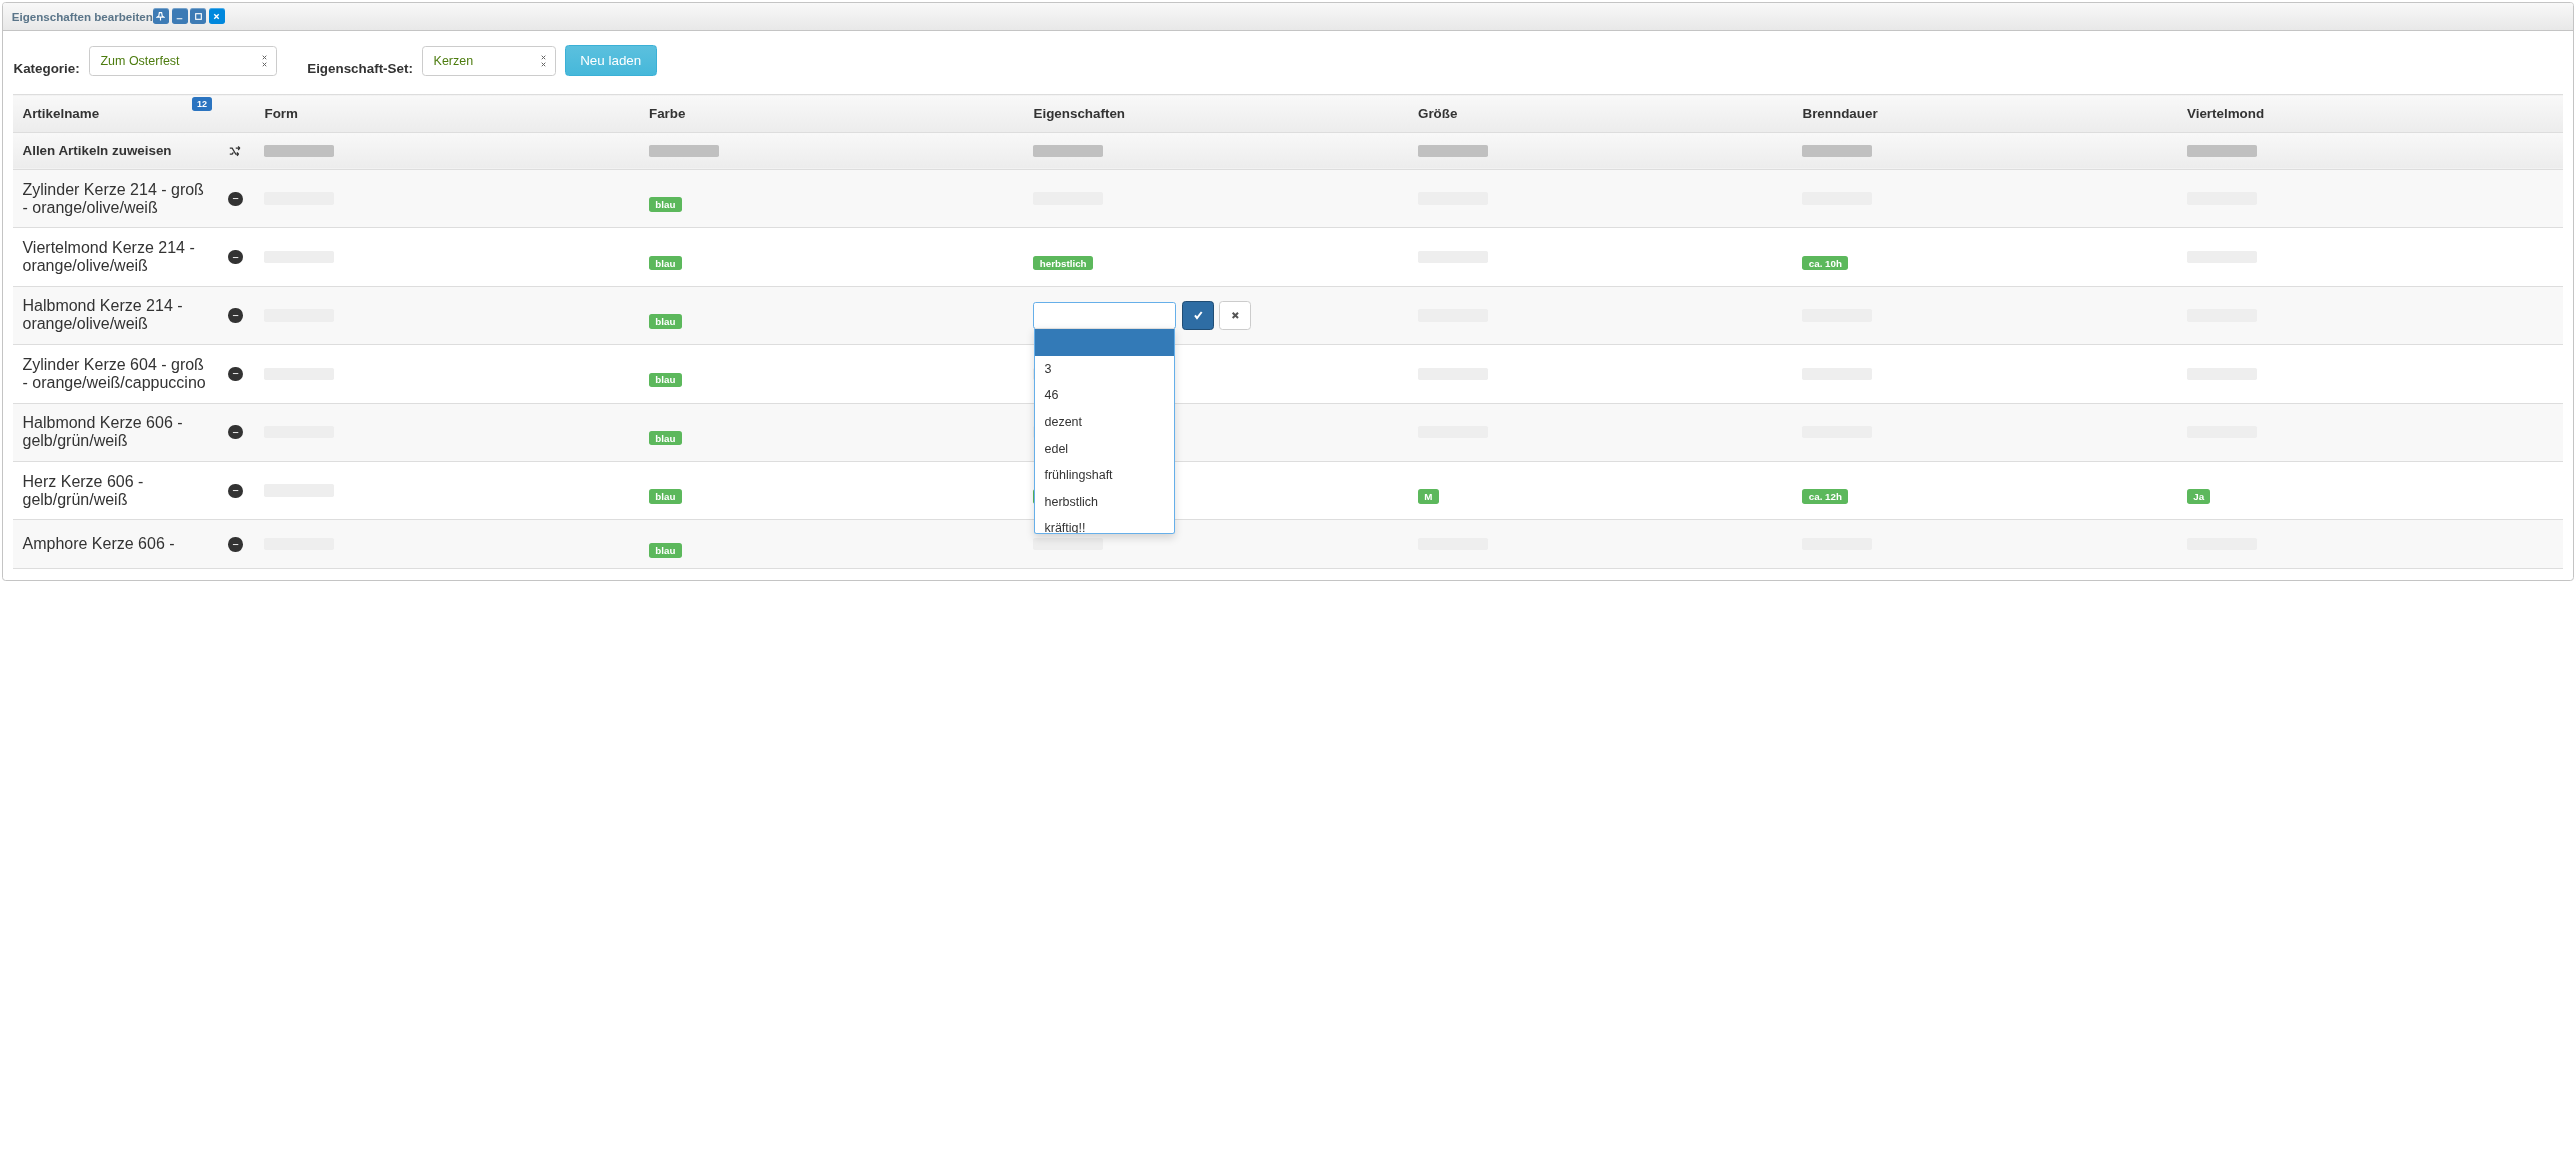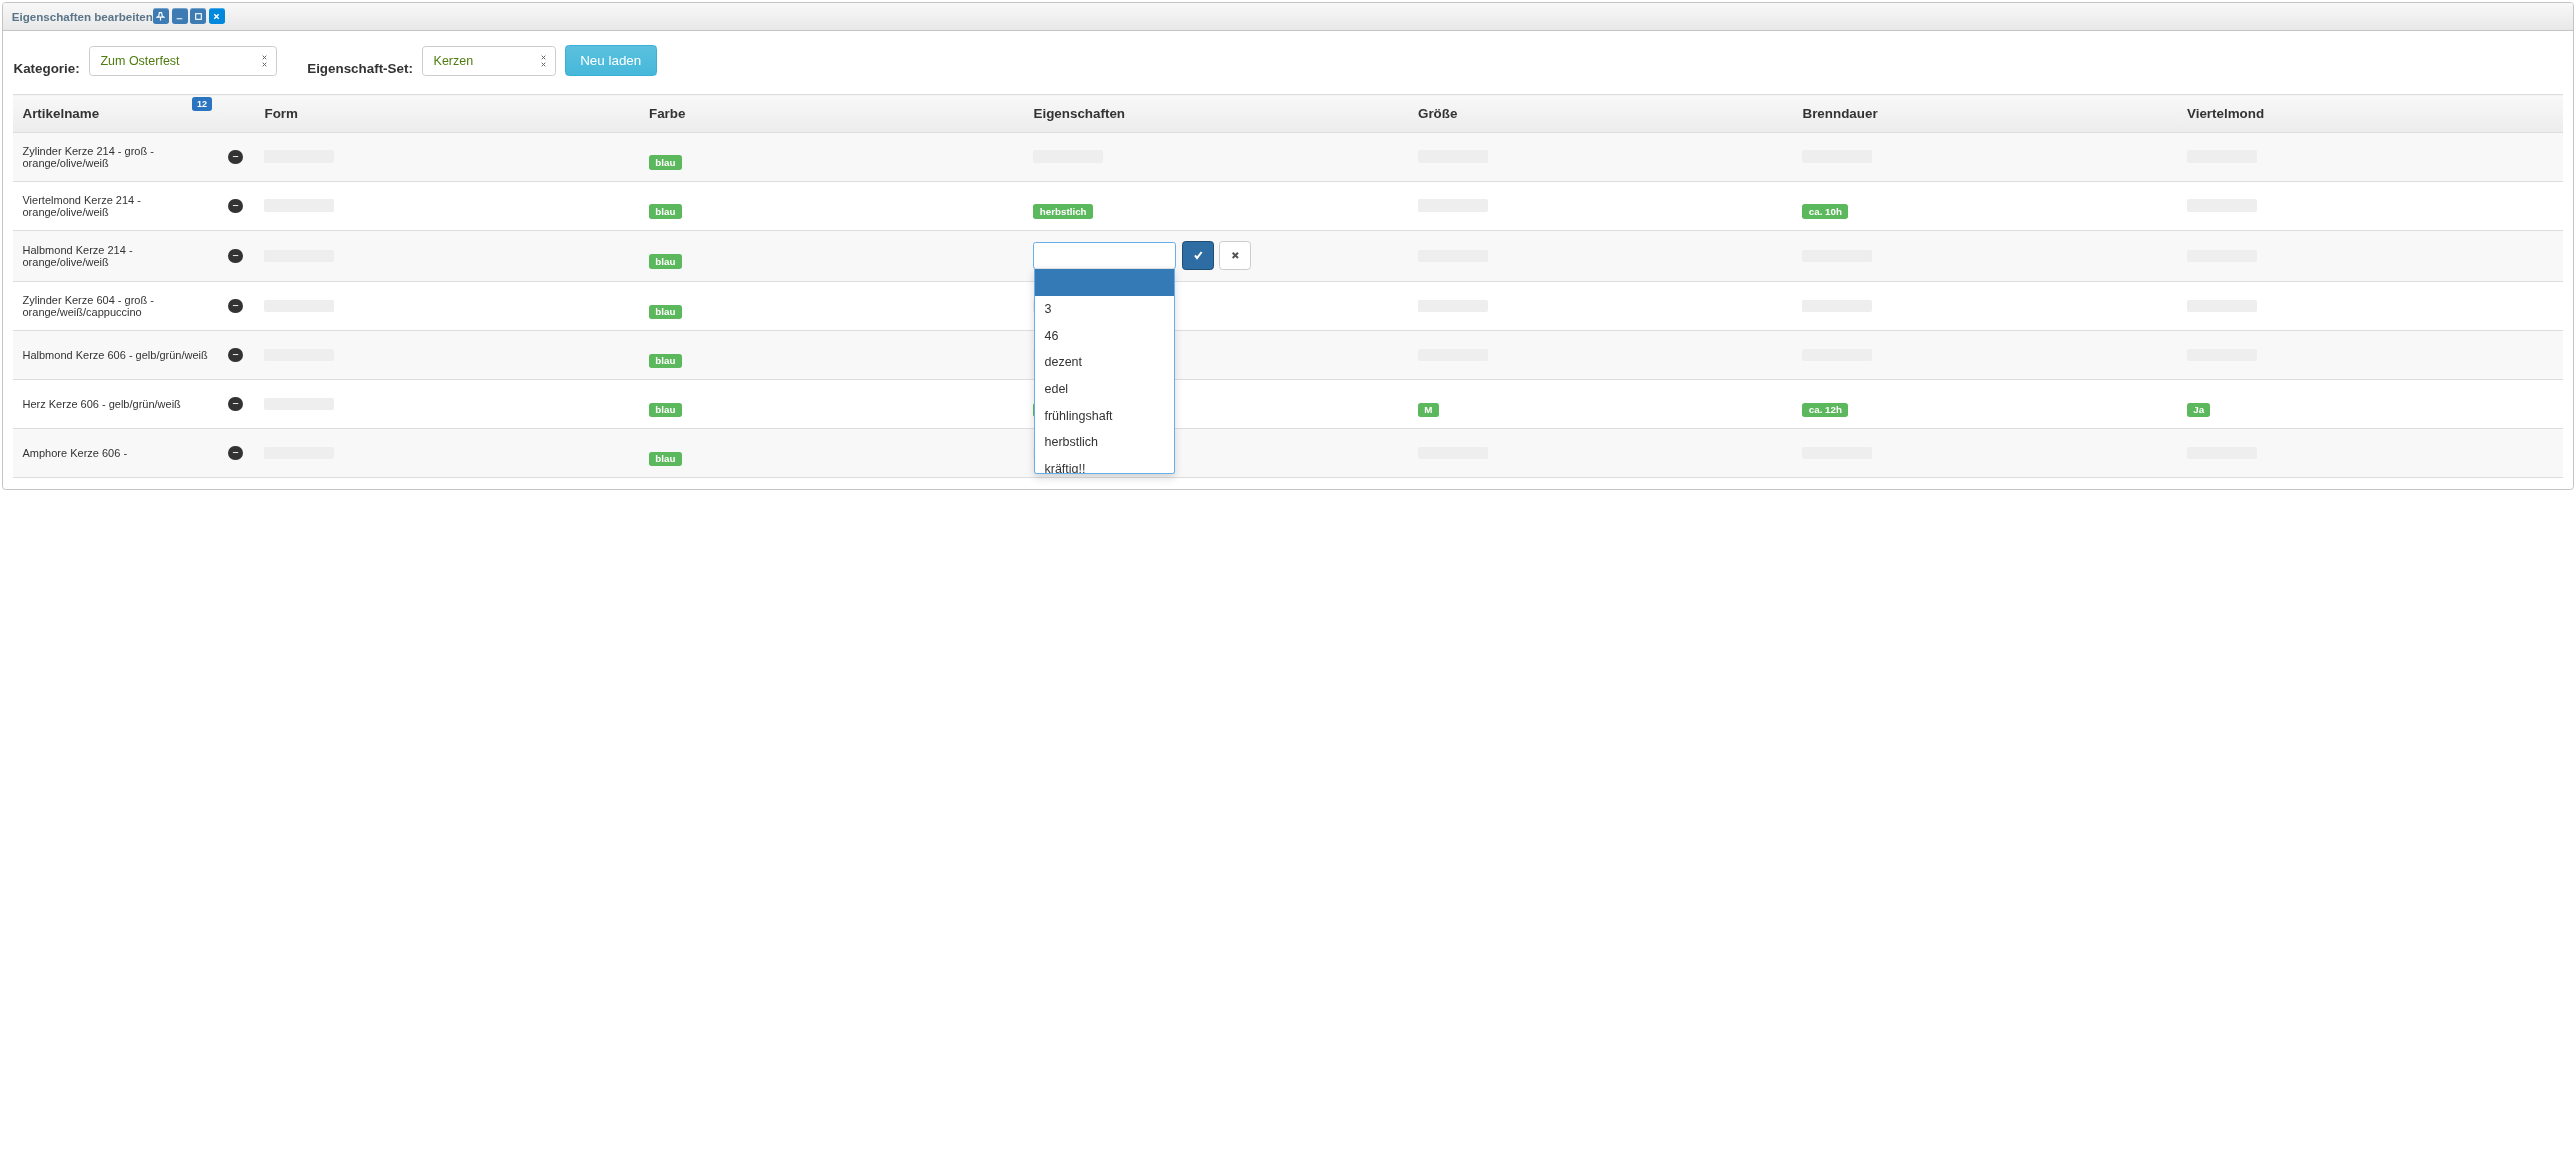--- a/index.html
+++ b/index.html
@@ -222,21 +222,21 @@
     background: #fff;
     color: #555;
   }
   .btn-icon.confirm {
     background: #2e6da4;
     border-color: #204d74;
     color: #fff;
   }
   .btn-icon svg { width: 10.7px; height: 10.7px; }
 
-  .article-name { font-size: 11px; }
+  .article-name { font-size: 16px; }
 </style>
 </head>
 <body>
 
 <div class="window">
   <div class="titlebar">
     <span class="titlebar-title">Eigenschaften bearbeiten</span>
     <div class="titlebar-controls">
       <div class="titlebar-btn pin">
         <svg viewBox="0 0 16 16" fill="none" stroke="white" stroke-width="2">
@@ -287,20 +287,48 @@
             <span class="count-badge">12</span>
           </th>
           <th class="col-icon"></th>
           <th>Form</th>
           <th>Farbe</th>
           <th>Eigenschaften</th>
           <th>Größe</th>
           <th>Brenndauer</th>
           <th>Viertelmond</th>
         </tr>
+        <tr class="row-assign-all">
+          <th class="assign-label">Allen Artikeln zuweisen</th>
+          <th>
+            <span class="icon-shuffle">
+              <svg viewBox="0 0 24 24" fill="none" stroke="#333" stroke-width="2">
+                  <path d="M3 7h4l6 10h5m0 0l-3-3m3 3l-3 3M3 17h4l2-3m4-7l0 0 2-0h5m0 0l-3-3m3 3l-3 3"></path>
+                </svg>
+            </span>
+          </th>
+          <th>
+              <div class="placeholder"></div>
+            </th>
+          <th>
+              <div class="placeholder"></div>
+            </th>
+          <th>
+              <div class="placeholder"></div>
+            </th>
+          <th>
+              <div class="placeholder"></div>
+            </th>
+          <th>
+              <div class="placeholder"></div>
+            </th>
+          <th>
+              <div class="placeholder"></div>
+            </th>
+        </tr>
       </thead>
       <tbody id="table-body">
       <tr>
             <td class="article-name">Zylinder Kerze 214 - groß - orange/olive/weiß</td>
             <td><span class="icon-circle">
                 <svg viewBox="0 0 16 16" width="7.2" height="7.2">
                   <rect x="2" y="7" width="12" height="2" fill="white"></rect>
                 </svg>
               </span></td>
             <td>

